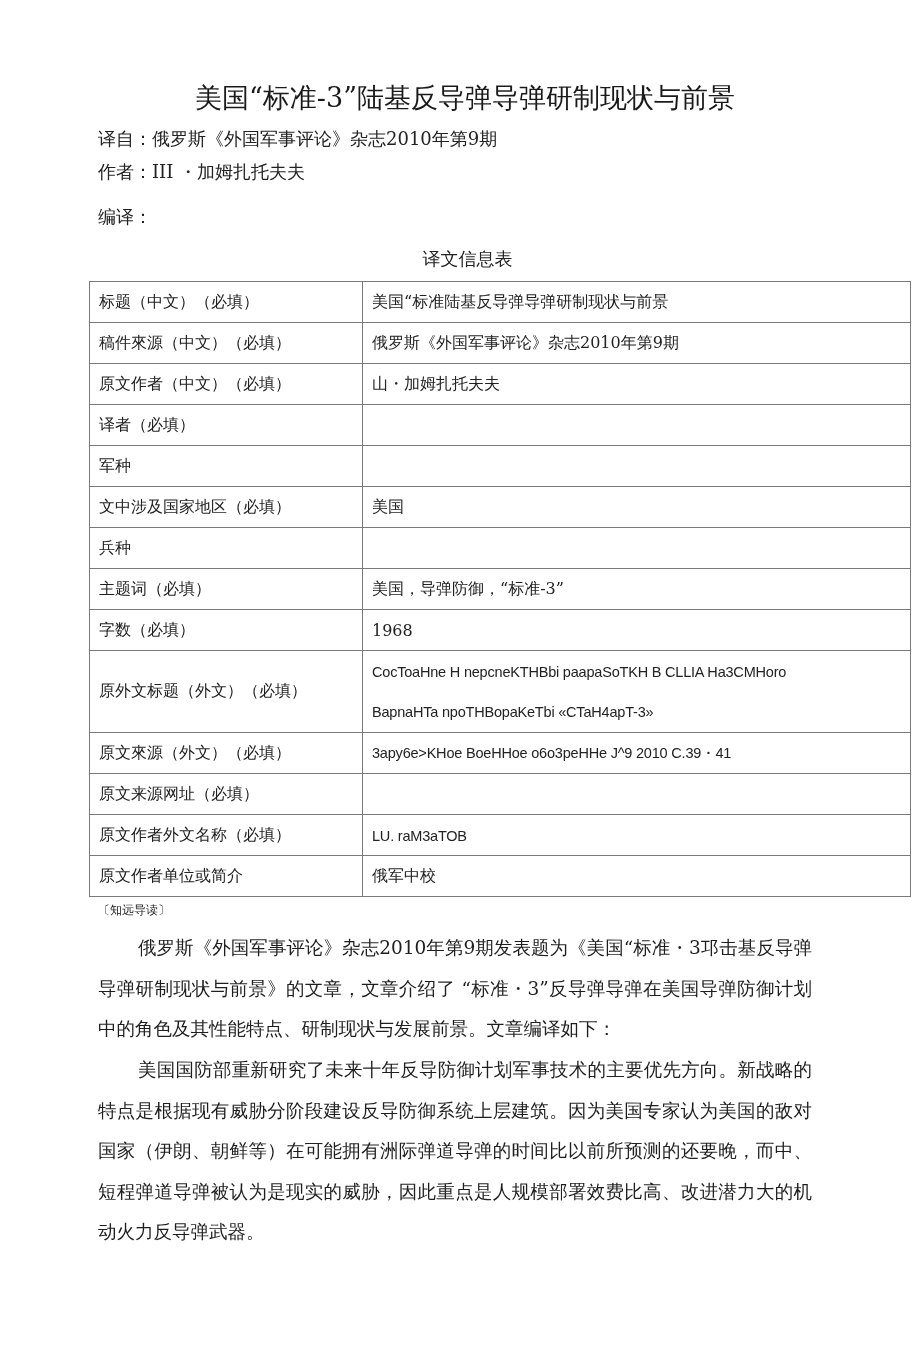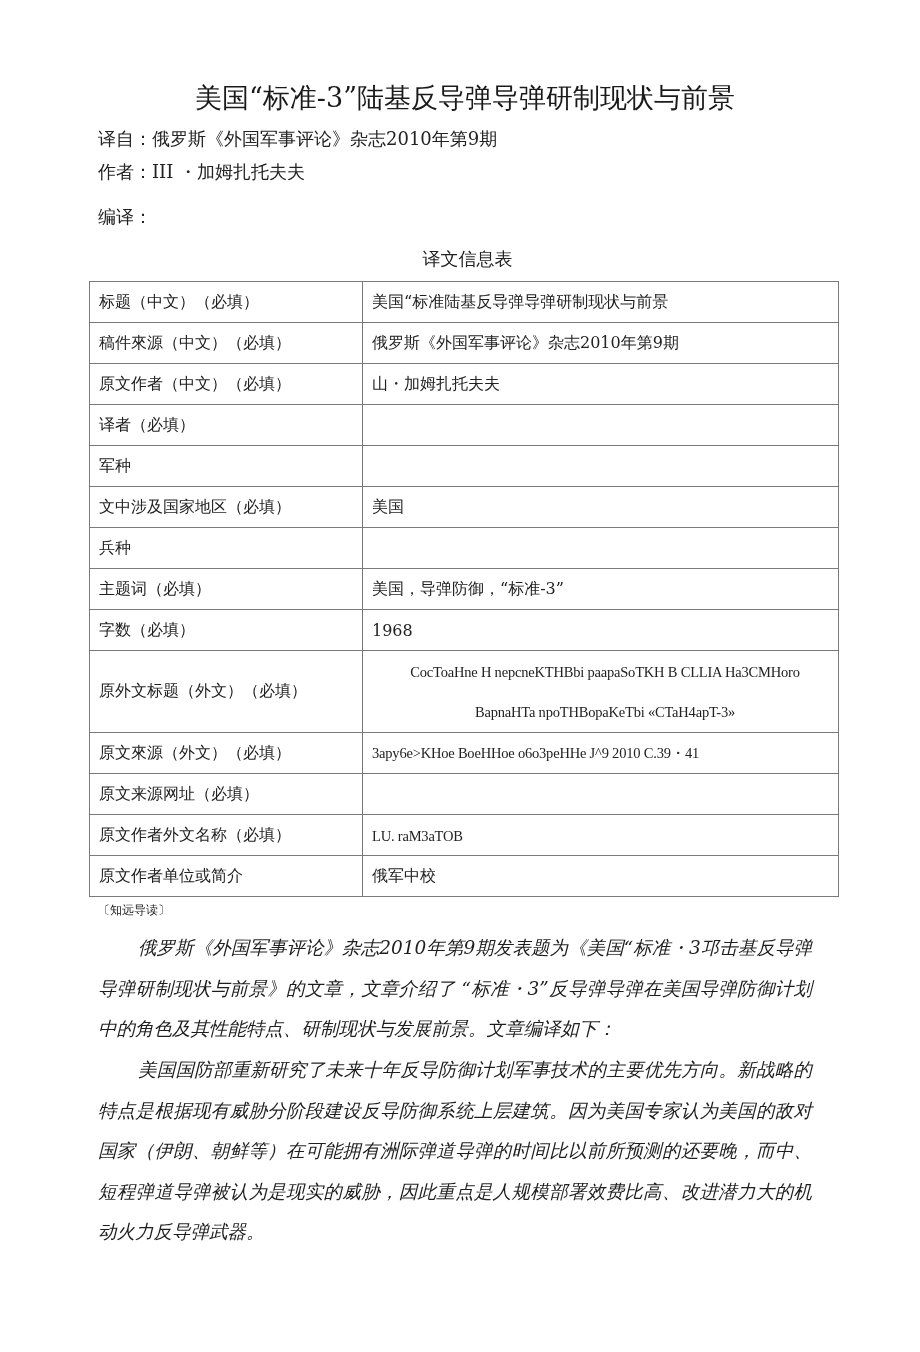--- a/index.html
+++ b/index.html
@@ -40,42 +40,41 @@
       width: 935px;
       text-align: center;
       font-size: 18px;
       line-height: 26px;
       color: #222;
     }
     table.info {
       position: absolute;
       left: 89px;
       top: 281px;
-      width: 750px;
+      width: 822px;
       border-collapse: collapse;
       table-layout: fixed;
     }
     table.info td {
       border: 1px solid #7a7a7a;
       font-size: 16px;
       color: #222;
       padding: 0 0 0 9px;
       height: 40px;
       vertical-align: middle;
       white-space: nowrap;
       overflow: hidden;
     }
     table.info td.k { width: 263px; }
     table.info td.v { }
     table.info tr.tall td { height: 81px; }
     table.info td .mono {
-      font-family: Liberation Serif, serif;
+      font-family: Liberation Sans, sans-serif;
       font-size: 14.5px;
       letter-spacing: -0.2px;
-      text-align: center;
     }
     .mono-block {
       display: block;
       line-height: 40px;
     }
     .guide {
       position: absolute;
       left: 98px;
       top: 897px;
       font-size: 12px;
@@ -84,21 +83,20 @@
     }
     .para {
       position: absolute;
       left: 98px;
       width: 714px;
       font-size: 18.5px;
       line-height: 40.5px;
       color: #1e1e1e;
       text-indent: 40px;
       text-align: justify;
-      font-style: italic;
     }
   </style>
 </head>
 <body>
 
 <div>
 
   <div class="title">美国“标准-3”陆基反导弹导弹研制现状与前景</div>
 
   <div class="meta-line" style="top:126px;">

